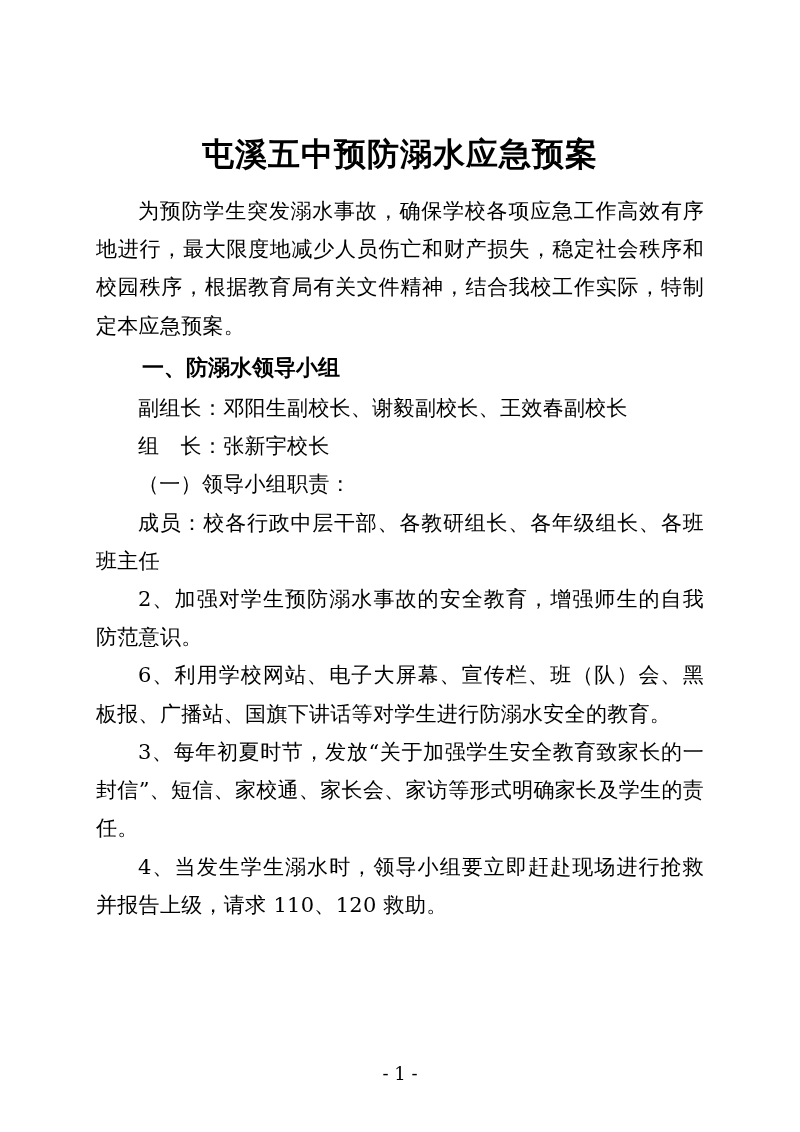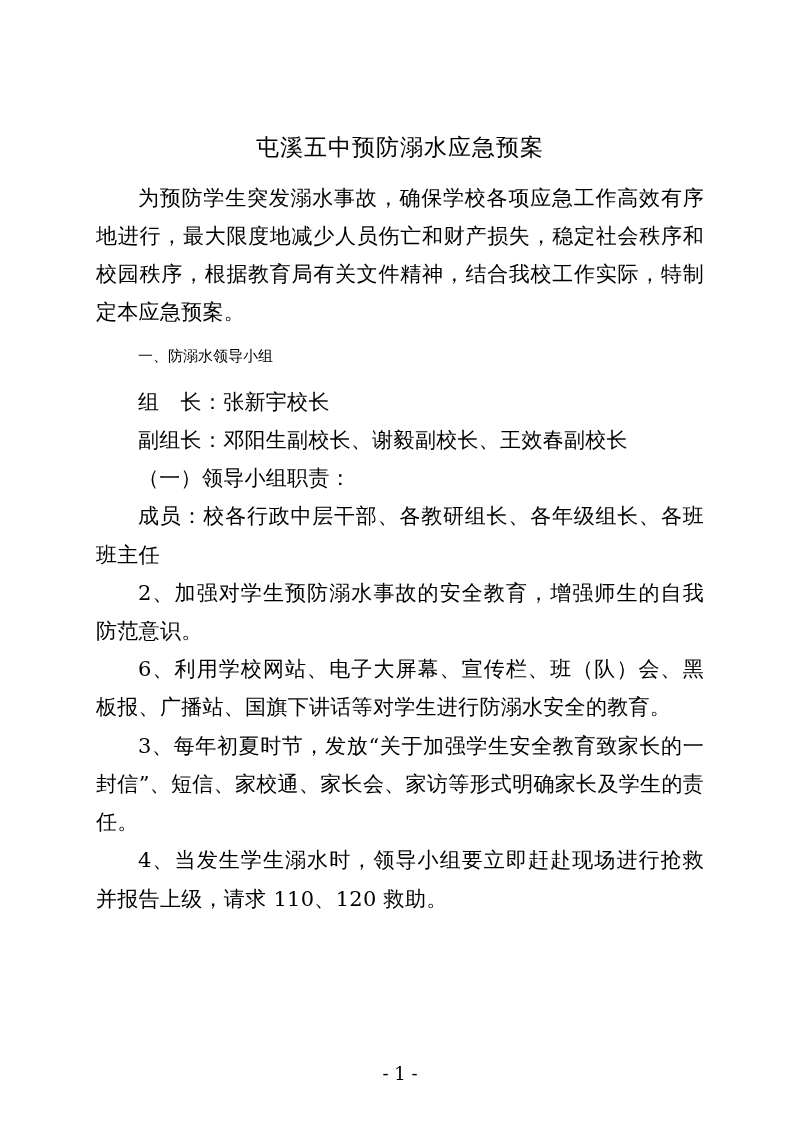--- a/index.html
+++ b/index.html
@@ -24,44 +24,44 @@
     background: #fff;
   }
   .content {
     position: absolute;
     left: 96px;
     right: 96px;
     top: 130px;
   }
   .doc-title {
     text-align: center;
-    font-size: 23px;
-    font-weight: normal;
+    font-size: 32px;
+    font-weight: bold;
     letter-spacing: 1px;
     margin: 0 0 14px 0;
     line-height: 1.5;
     font-family: "DejaVu Serif", "Liberation Serif", serif;
   }
   p.para {
     font-size: 21px;
     line-height: 1.82;
     margin: 0;
     text-align: justify;
     text-justify: inter-ideograph;
     letter-spacing: 0.3px;
   }
   p.indent {
     text-indent: 2em;
   }
   p.heading {
     text-indent: 2em;
-    font-weight: normal;
-    font-size: 15px;
+    font-weight: bold;
+    font-size: 22px;
     line-height: 1.82;
-    margin: 12px;
+    margin: 2px;
   }
   .footer {
     position: absolute;
     left: 0;
     right: 0;
     bottom: 48px;
     text-align: center;
     font-size: 18px;
     font-family: "DejaVu Serif", "Liberation Serif", serif;
   }
@@ -71,23 +71,23 @@
 
 <div class="page">
   <div class="content">
 
     <h1 class="doc-title">屯溪五中预防溺水应急预案</h1>
 
     <p class="para indent">为预防学生突发溺水事故，确保学校各项应急工作高效有序地进行，最大限度地减少人员伤亡和财产损失，稳定社会秩序和校园秩序，根据教育局有关文件精神，结合我校工作实际，特制定本应急预案。</p>
 
     <p class="heading">一、防溺水领导小组</p>
 
+    <p class="para indent">副组长：邓阳生副校长、谢毅副校长、王效春副校长</p>
+
     <p class="para indent">组　长：张新宇校长</p>
-
-    <p class="para indent">副组长：邓阳生副校长、谢毅副校长、王效春副校长</p>
 
     <p class="para indent">（一）领导小组职责：</p>
 
     <p class="para indent">成员：校各行政中层干部、各教研组长、各年级组长、各班班主任</p>
 
     <p class="para indent">2、加强对学生预防溺水事故的安全教育，增强师生的自我防范意识。</p>
 
     <p class="para indent">6、利用学校网站、电子大屏幕、宣传栏、班（队）会、黑板报、广播站、国旗下讲话等对学生进行防溺水安全的教育。</p>
 
     <p class="para indent">3、每年初夏时节，发放“关于加强学生安全教育致家长的一封信”、短信、家校通、家长会、家访等形式明确家长及学生的责任。</p>

